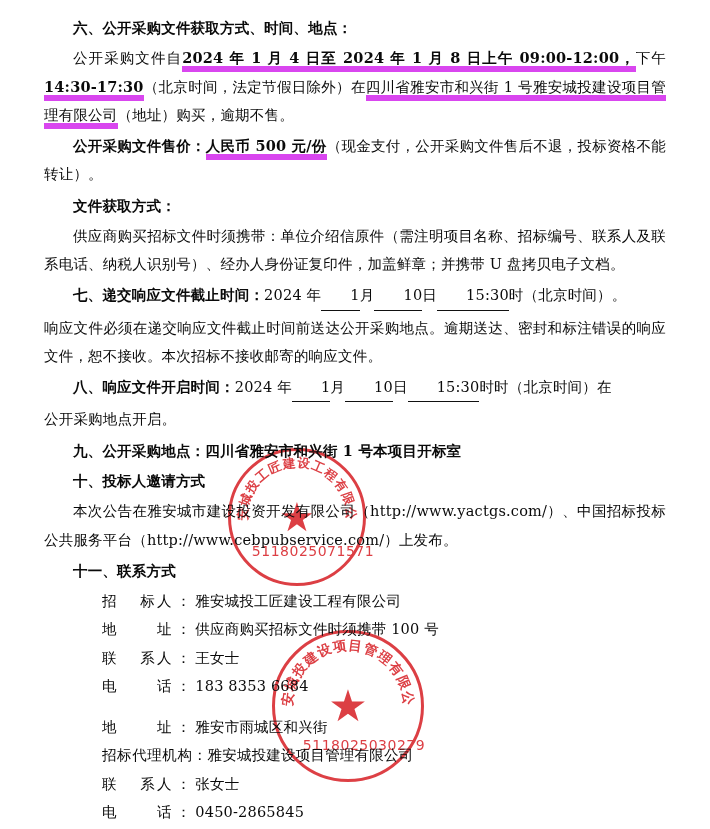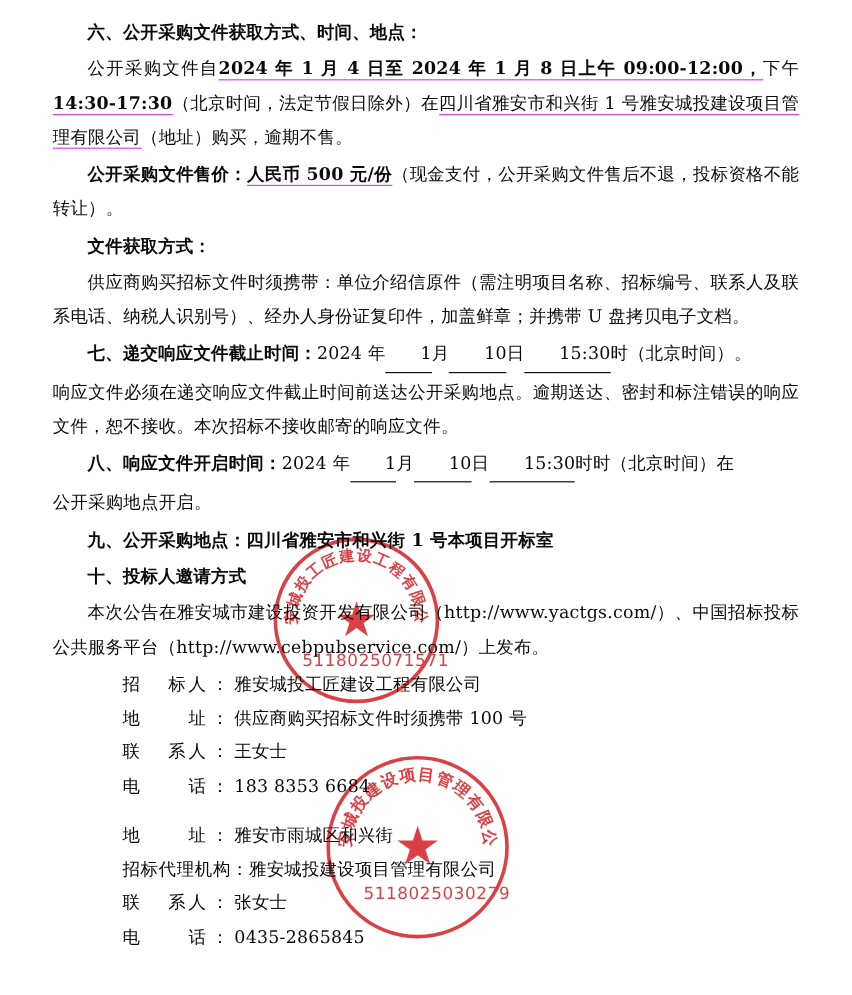--- a/index.html
+++ b/index.html
@@ -41,21 +41,21 @@
     text-indent: 2em;
     margin-bottom: 2px;
   }
   .para {
     text-indent: 2em;
   }
   .para-noind {
     text-indent: 0;
   }
   .bold { font-weight: bold; }
-  .ul { border-bottom: 1px solid #d946ef; }
+  .ul { border-bottom: 6px solid #d946ef; }
   .blank {
     display: inline-block;
     min-width: 34px;
     border-bottom: 1px solid #111;
     text-align: center;
   }
   .blank-wide {
     display: inline-block;
     min-width: 46px;
     border-bottom: 1px solid #111;
@@ -153,20 +153,21 @@
     <p class="para">
       <span class="bold">八、响应文件开启时间：</span>2024 年<span class="blank">1</span>月<span class="blank-wide">10</span>日<span class="blank-wide">15:30</span>时时（北京时间）在
     </p>
     <p style="text-indent:0;">公开采购地点开启。</p>
 
     <p class="heading">九、公开采购地点：四川省雅安市和兴街 1 号本项目开标室</p>
 
     <p class="heading">十、投标人邀请方式</p>
     <p class="para">本次公告在雅安城市建设投资开发有限公司（http://www.yactgs.com/）、中国招标投标公共服务平台（http://www.cebpubservice.com/）上发布。</p>
 
+    <p class="heading">十一、联系方式</p>
 
     <div>
       <p class="rowline">
         <span class="lbl">招　标</span><span style="letter-spacing:0.32em;">人：</span><span class="val">雅安城投工匠建设工程有限公司</span>
       </p>
       <p class="rowline">
         <span class="lbl">地</span><span style="letter-spacing:0.32em;">址：</span><span class="val">供应商购买招标文件时须携带 100 号</span>
       </p>
       <p class="rowline">
         <span class="lbl">联　系</span><span style="letter-spacing:0.32em;">人：</span><span class="val">王女士</span>
@@ -182,21 +183,21 @@
       <p class="rowline">
         <span class="lbl">地</span><span style="letter-spacing:0.32em;">址：</span><span class="val">雅安市雨城区和兴街</span>
       </p>
       <p class="rowline">
         <span class="lblwide">招标代理机构：</span><span class="val">雅安城投建设项目管理有限公司</span>
       </p>
       <p class="rowline">
         <span class="lbl">联　系</span><span style="letter-spacing:0.32em;">人：</span><span class="val">张女士</span>
       </p>
       <p class="rowline">
-        <span class="lbl">电</span><span style="letter-spacing:0.32em;">话：</span><span class="val">0435-2865845</span>
+        <span class="lbl">电</span><span style="letter-spacing:0.32em;">话：</span><span class="val">0450-2865845</span>
       </p>
     </div>
 
   </div>
 
   <div class="seal" id="seal-top">
     <svg class="arc-svg" width="132" height="132" viewBox="0 0 132 132">
       <defs>
         <path id="arcTop" d="M 16,66 A 50,50 0 0 1 116,66"></path>
       </defs>

